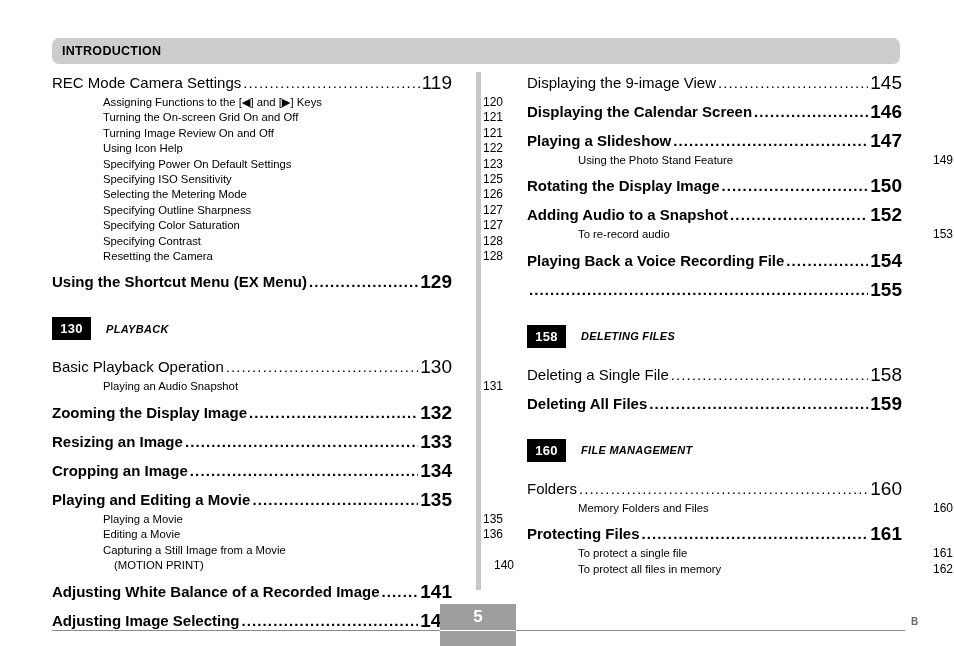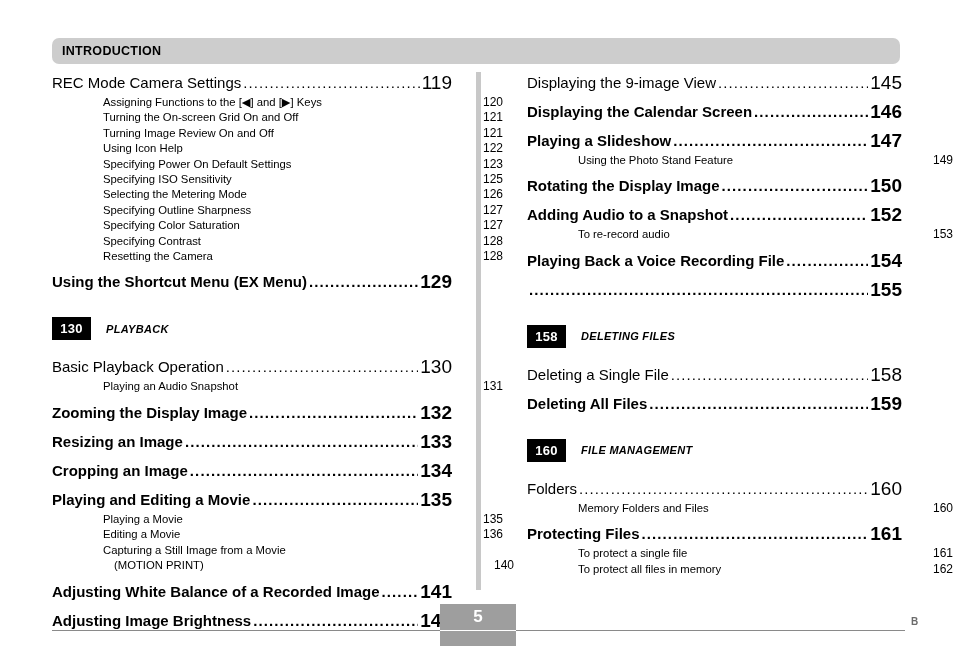--- a/index.html
+++ b/index.html
@@ -313,21 +313,21 @@
           <span class="entry-label">(MOTION PRINT)</span>
           <span class="dots dots-none">........................................................................................................................</span>
           <span class="page-num">140</span>
         </div>
         <div class="entry entry-main gap-main">
           <span class="entry-label">Adjusting White Balance of a Recorded Image</span>
           <span class="dots dots-main">........................................................................................................................</span>
           <span class="page-num">141</span>
         </div>
         <div class="entry entry-main gap-main">
-          <span class="entry-label">Adjusting Image Brightness</span>
+          <span class="entry-label">Adjusting Image Selecting</span>
           <span class="dots dots-main">........................................................................................................................</span>
           <span class="page-num">143</span>
         </div>
       </div>
     </div>
   <div class="col col-right" id="col-right">
       <div class="toc-list">
         <div class="entry entry-main">
           <span class="entry-label">Displaying the 9-image View</span>
           <span class="dots dots-main">........................................................................................................................</span>

